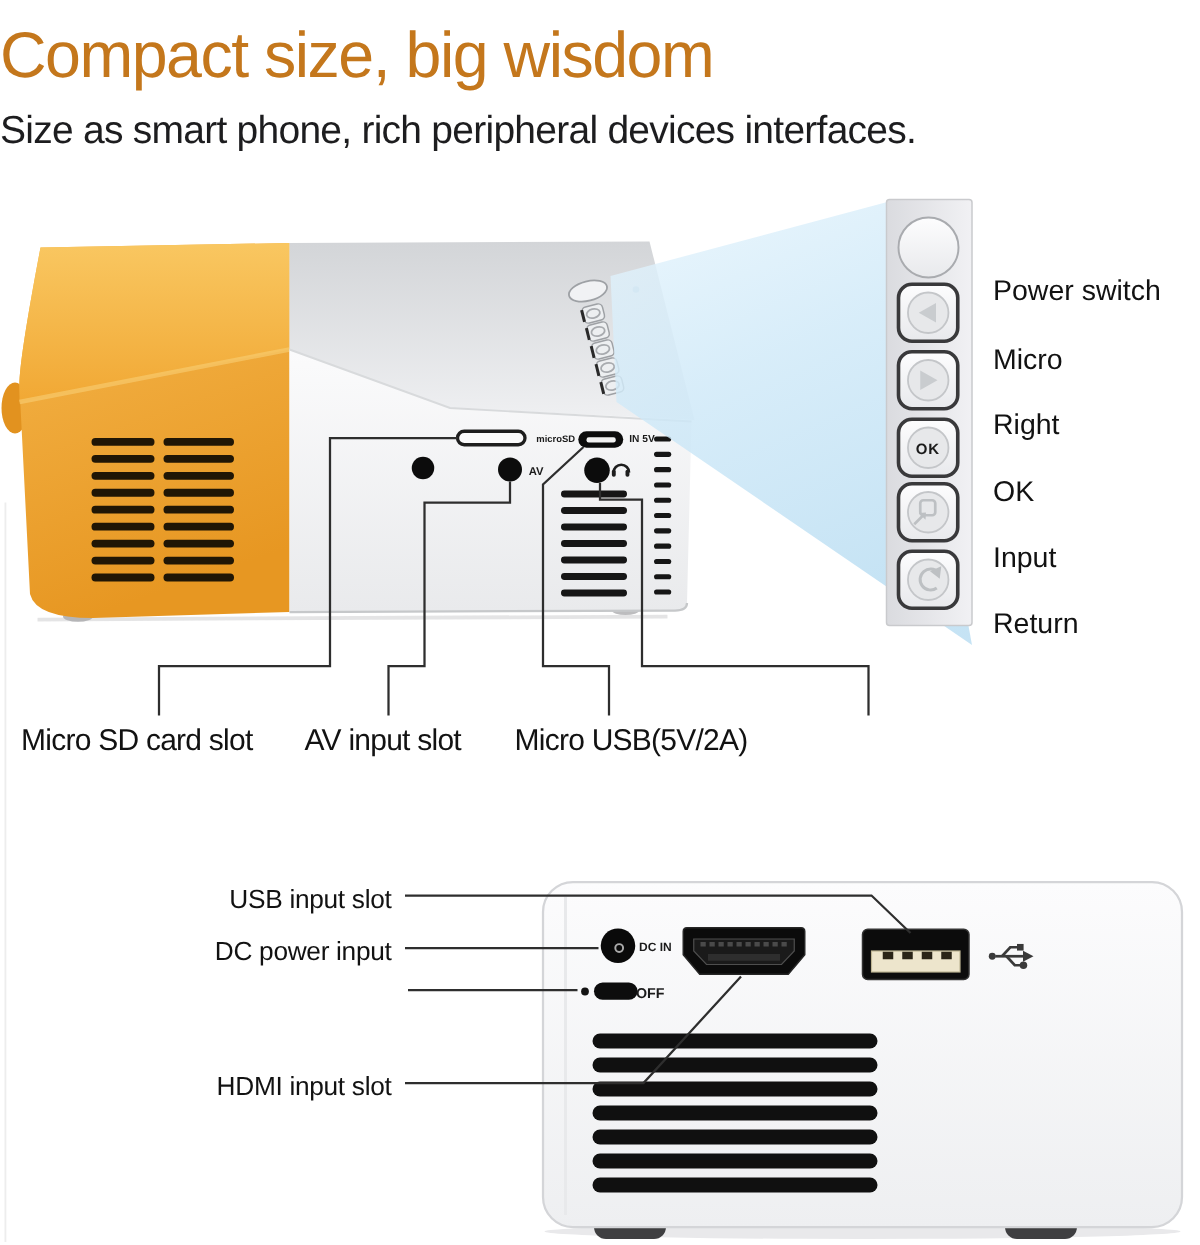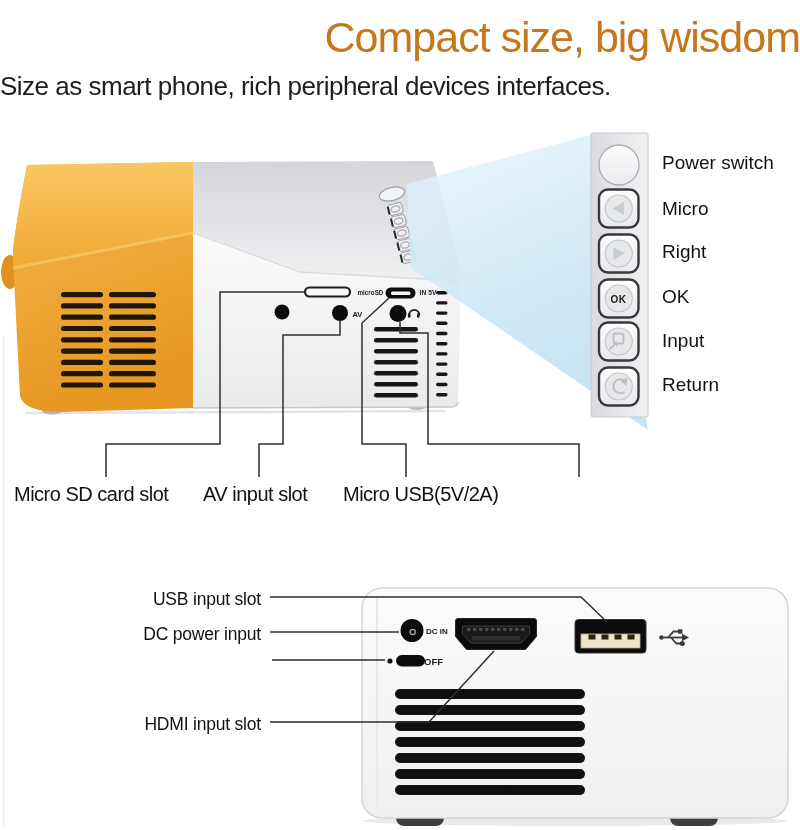--- a/index.html
+++ b/index.html
@@ -1,23 +1,23 @@
 <!DOCTYPE html>
 <html><head>
 <meta charset="utf-8">
 <style>
   html,body { margin:0; padding:0; background:#ffffff; }
   body { width:800px; height:830px; font-family:"Liberation Sans", sans-serif; }
   .stage { position:relative; width:800px; height:830px; background:#fff; overflow:hidden; }
   svg.art { position:absolute; left:0; top:0; }
-  .title { position:absolute; top:13px; left:0; width:800px; text-align:right;
+  .title { position:absolute; top:13px; left:0; width:800px; text-align:left;
            font-size:43px; letter-spacing:-1px; color:#C4771C; font-weight:400; white-space:nowrap; }
   .subtitle { position:absolute; top:71px; left:0; width:800px; 
               font-size:26px; letter-spacing:-0.5px; color:#1d1d1f; white-space:nowrap; }
-  .plabel { position:absolute; left:662px; font-size:19px; color:#121212; white-space:nowrap; }
+  .plabel { position:absolute; left:662px; font-size:19px; color:#121212; white-space:nowrap;margin-top:32px; }
   .slabel { position:absolute; top:483px; font-size:20px; letter-spacing:-0.5px; color:#121212; white-space:nowrap; }
   .rlabel { position:absolute; left:0; width:261px; text-align:right; font-size:17.5px;
             letter-spacing:-0.2px; color:#121212; white-space:nowrap; }
   .svgtxt { font-family:"Liberation Sans", sans-serif; font-weight:bold; fill:#1b1b1b; }
 </style>
 </head>
 <body>
 
 <div class="stage">
 

